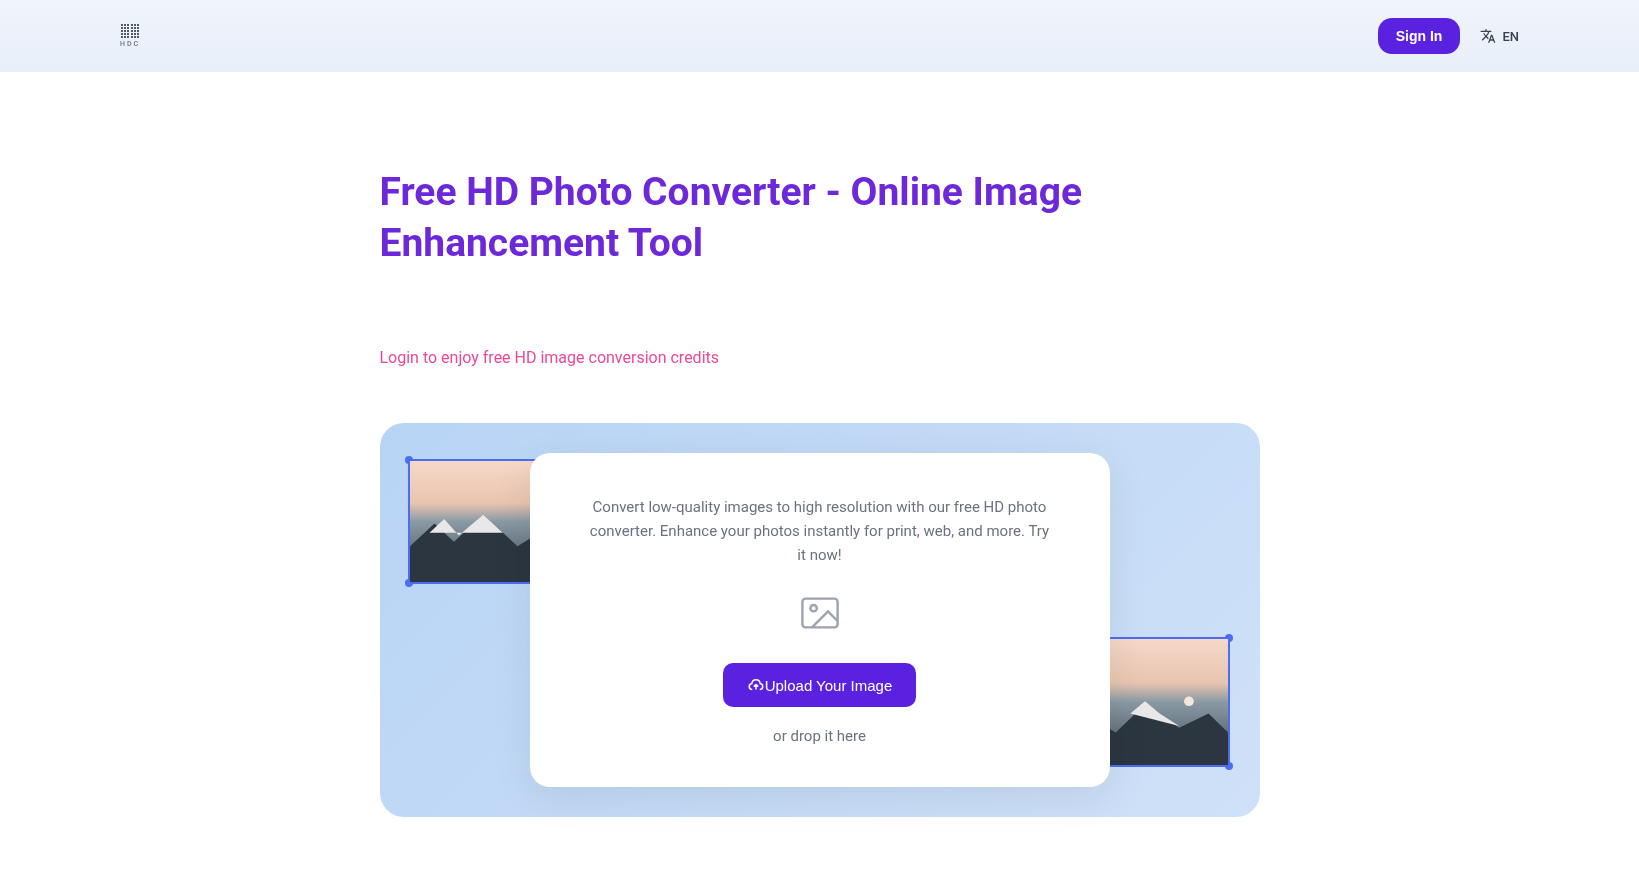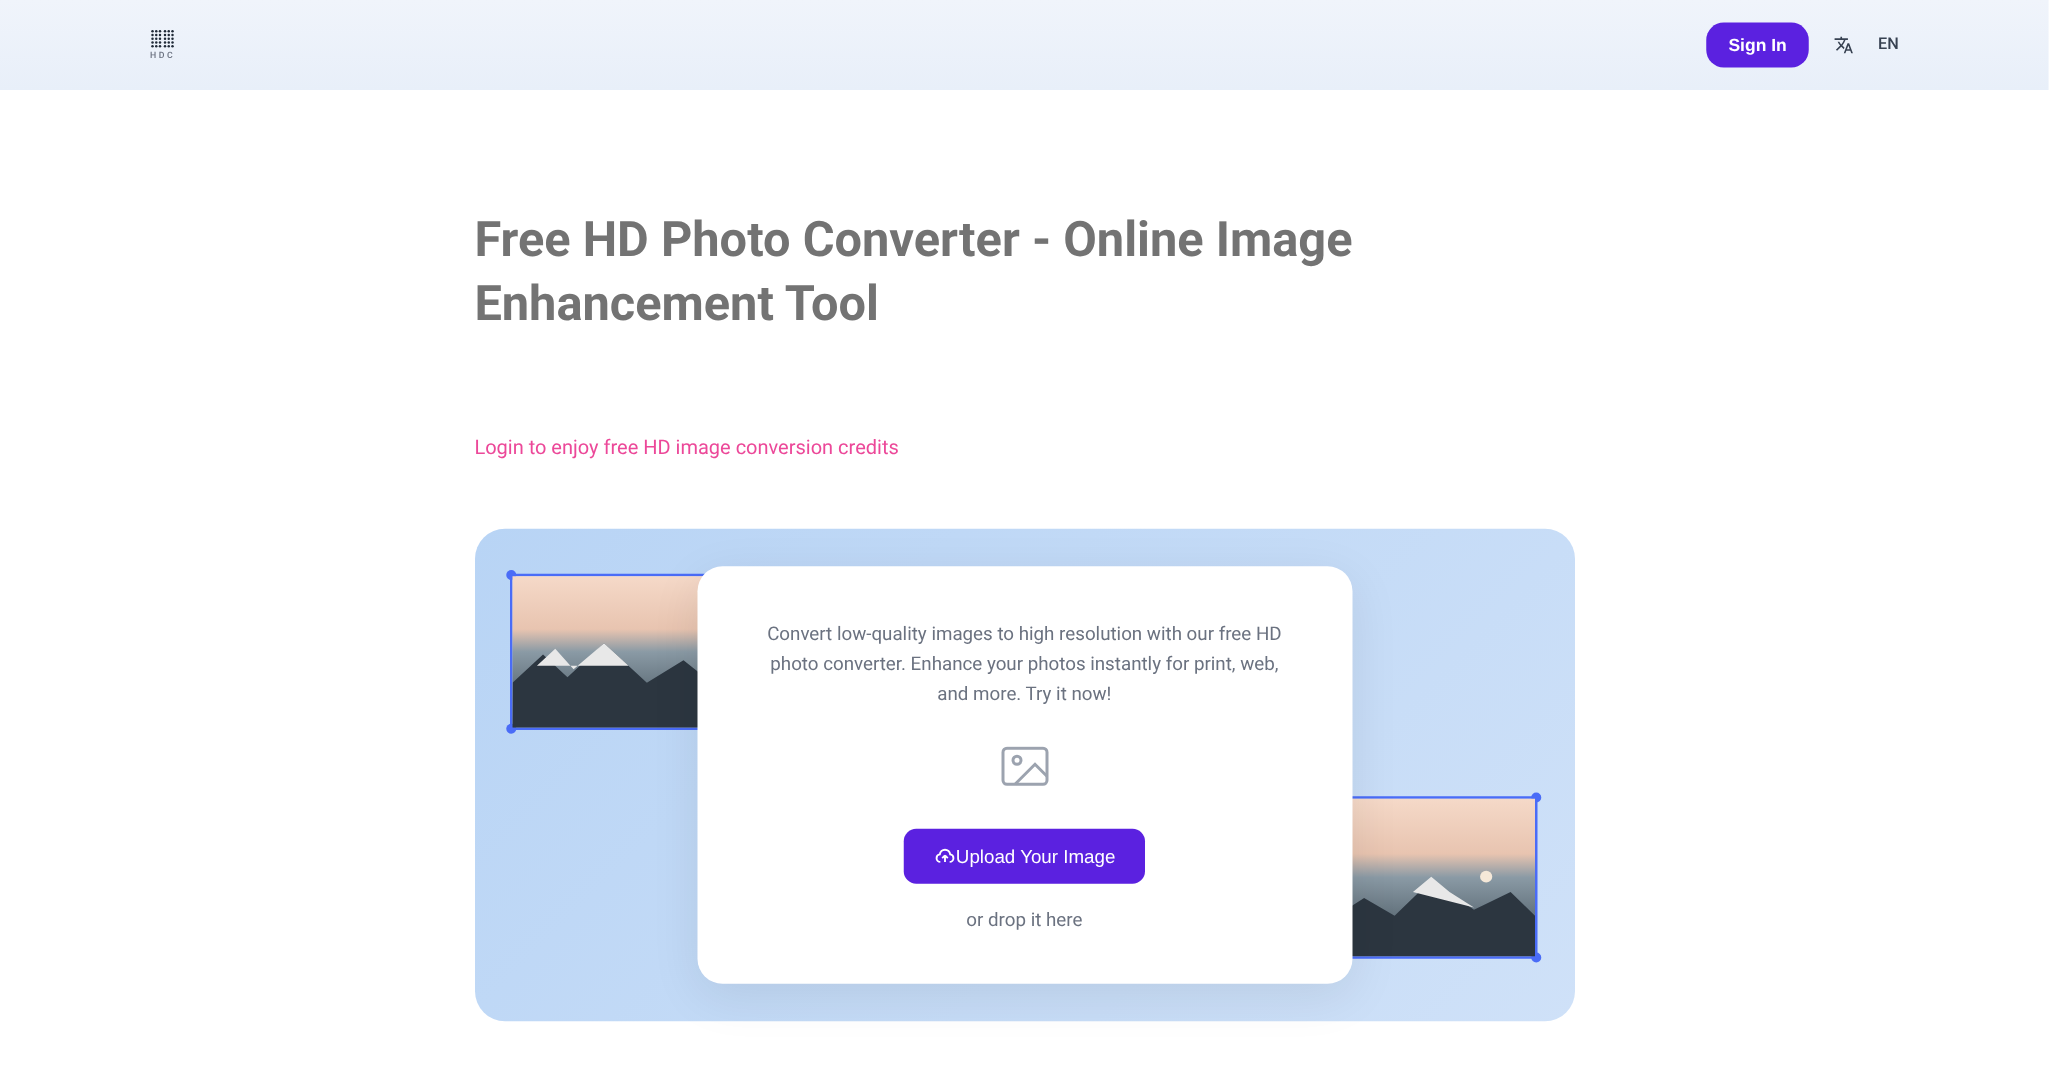--- a/index.html
+++ b/index.html
@@ -55,41 +55,42 @@
       color: #ffffff;
       border: none;
       padding: 10px 18px;
       border-radius: 14px;
       font-size: 14px;
       font-weight: 600;
       cursor: pointer;
     }
     .lang-selector {
       display: flex;
-      gap: 19px;
+      align-items: center;
+      gap: 6px;
       cursor: pointer;
       color: #374151;
     }
     .lang-icon {
       width: 16px;
       height: 16px;
     }
     .lang-text {
       font-size: 13px;
       font-weight: 500;
     }
     .main {
       max-width: 1000px;
       margin: 0 auto;
       padding: 95px 60px 60px;
     }
     .page-title {
       font-size: 39px;
       font-weight: 700;
-      color: #737373;
+      color: #6d28d9;
       line-height: 1.3;
       margin-bottom: 80px;
     }
     .cta-link {
       text-align: left;
       margin-bottom: 56px;
     }
     .cta-link a {
       color: #ec4899;
       text-decoration: none;
@@ -143,21 +144,21 @@
     .mountain {
       position: absolute;
       bottom: 0;
       width: 100%;
       height: 60%;
     }
     .upload-card {
       background: #ffffff;
       border-radius: 20px;
       padding: 42px 56px;
-      width: 524px;
+      width: 580px;
       text-align: center;
       box-shadow: 0 10px 40px rgba(0,0,0,0.08);
       position: relative;
       z-index: 10;
     }
     .upload-desc {
       color: #6b7280;
       font-size: 15px;
       line-height: 1.6;
       margin-bottom: 30px;

